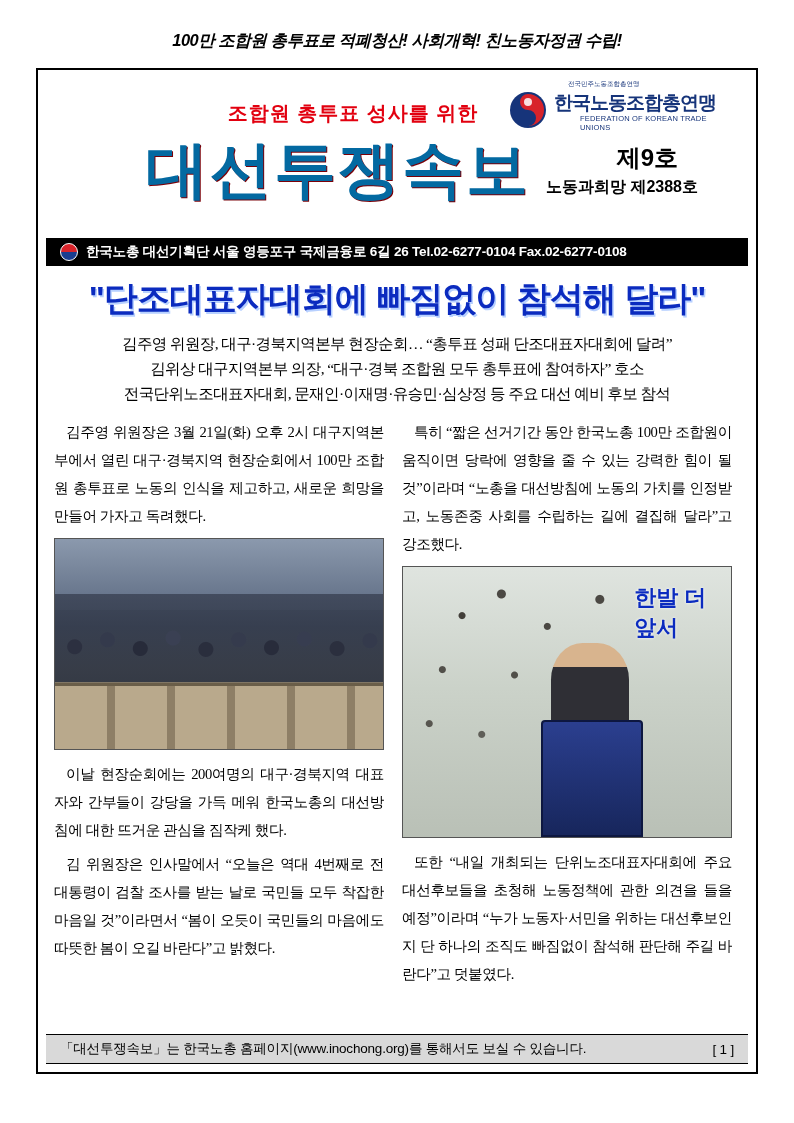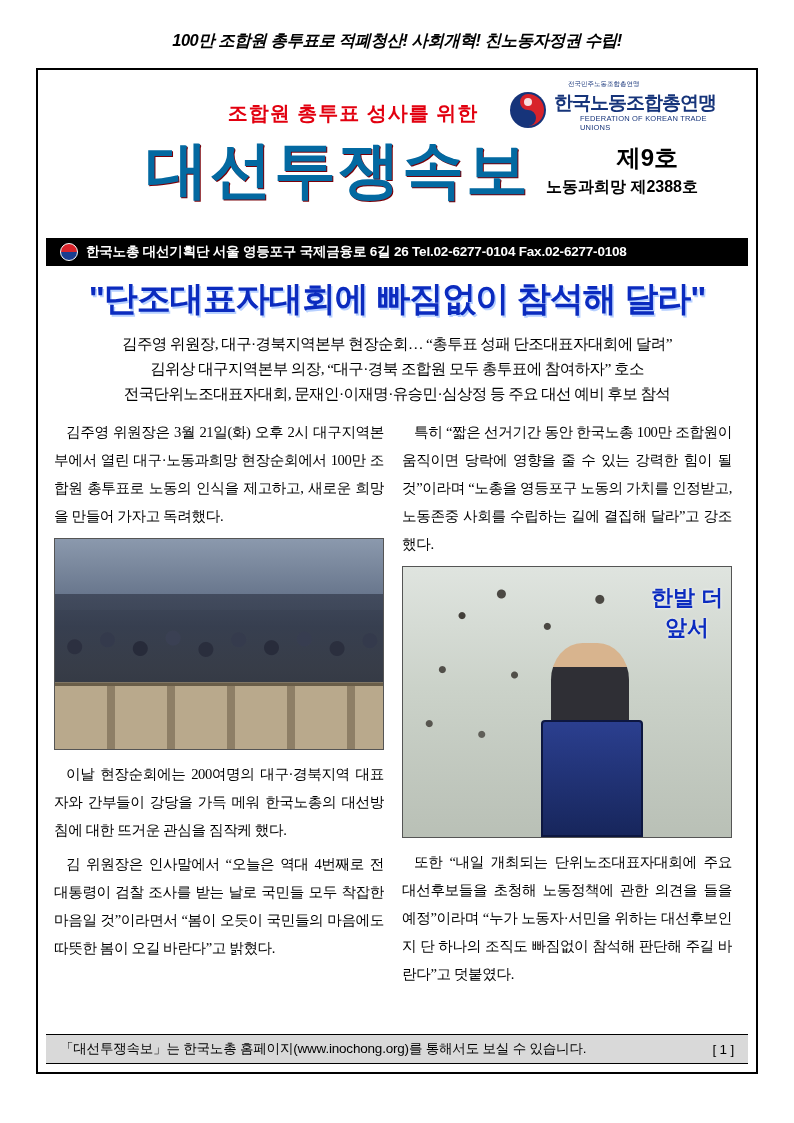--- a/index.html
+++ b/index.html
@@ -252,25 +252,25 @@
       radial-gradient(circle at 30% 10%, rgba(40,35,30,.8) 0 4px, transparent 5px),
       radial-gradient(circle at 44% 22%, rgba(40,35,30,.8) 0 3px, transparent 4px),
       radial-gradient(circle at 60% 12%, rgba(40,35,30,.8) 0 4px, transparent 5px),
       radial-gradient(circle at 12% 38%, rgba(40,35,30,.75) 0 3px, transparent 4px),
       radial-gradient(circle at 34% 40%, rgba(40,35,30,.75) 0 3px, transparent 4px),
       radial-gradient(circle at 52% 36%, rgba(40,35,30,.7) 0 3px, transparent 4px),
       radial-gradient(circle at 8% 58%, rgba(40,35,30,.7) 0 3px, transparent 4px),
       radial-gradient(circle at 24% 62%, rgba(40,35,30,.65) 0 3px, transparent 4px);
   }
   .ph-r-banner {
-    position:absolute; right:0; top:6%; width:28%; height:30%;
+    position:absolute; right:9px; top:6%; width:28%; height:30%;
     background: rgba(255,255,255,0.0);
     color:#0b2bbf; font-weight:bold; font-size:22px;
     font-family:"Liberation Sans", sans-serif;
-    line-height:30px; text-align:center; padding-left:4px;
+    line-height:30px; text-align:left; padding-left:4px;
     text-shadow:0 0 3px #fff;
     box-sizing:border-box;
   }
   .ph-r-podium {
     position:absolute; left:42%; bottom:0; width:30%; height:42%;
     background: linear-gradient(180deg,#2b3f8f,#17265c);
     border-radius:4px 4px 0 0;
     border:2px solid #0d1740;
   }
   .ph-r-person {
@@ -340,35 +340,35 @@
 
     <div class="subheads">
       <div>김주영 위원장, 대구·경북지역본부 현장순회… “총투표 성패 단조대표자대회에 달려”</div>
       <div>김위상 대구지역본부 의장, “대구·경북 조합원 모두 총투표에 참여하자” 호소</div>
       <div>전국단위노조대표자대회, 문재인·이재명·유승민·심상정 등 주요 대선 예비 후보 참석</div>
     </div>
 
     <div class="columns">
 
       <div class="col">
-        <p class="body">김주영 위원장은 3월 21일(화) 오후 2시 대구지역본부에서 열린 대구·노동과희망 현장순회에서 100만 조합원 총투표로 노동의 인식을 제고하고, 새로운 희망을 만들어 가자고 독려했다.</p>
+        <p class="body">김주영 위원장은 3월 21일(화) 오후 2시 대구지역본부에서 열린 대구·경북지역 현장순회에서 100만 조합원 총투표로 노동의 인식을 제고하고, 새로운 희망을 만들어 가자고 독려했다.</p>
 
         <div class="photo photo-left">
           <div class="ph-l-bg"></div>
           <div class="ph-l-wall"></div>
           <div class="ph-l-crowd"></div>
           <div class="ph-l-desks"></div>
         </div>
 
         <p class="body">이날 현장순회에는 200여명의 대구·경북지역 대표자와 간부들이 강당을 가득 메워 한국노총의 대선방침에 대한 뜨거운 관심을 짐작케 했다.</p>
         <p class="body">김 위원장은 인사말에서 “오늘은 역대 4번째로 전 대통령이 검찰 조사를 받는 날로 국민들 모두 착잡한 마음일 것”이라면서 “봄이 오듯이 국민들의 마음에도 따뜻한 봄이 오길 바란다”고 밝혔다.</p>
       </div>
 
       <div class="col">
-        <p class="body">특히 “짧은 선거기간 동안 한국노총 100만 조합원이 움직이면 당락에 영향을 줄 수 있는 강력한 힘이 될 것”이라며 “노총을 영등포구 노동의 가치를 인정받고, 노동존중 사회를 수립하는 길에 결집해 달라”고 강조했다.</p>
+        <p class="body">특히 “짧은 선거기간 동안 한국노총 100만 조합원이 움직이면 당락에 영향을 줄 수 있는 강력한 힘이 될 것”이라며 “노총을 대선방침에 노동의 가치를 인정받고, 노동존중 사회를 수립하는 길에 결집해 달라”고 강조했다.</p>
 
         <div class="photo photo-right">
           <div class="ph-r-bg"></div>
           <div class="ph-r-tree"></div>
           <div class="ph-r-banner">한발 더 앞서</div>
           <div class="ph-r-person"></div>
           <div class="ph-r-podium"></div>
         </div>
 
         <p class="body">또한 “내일 개최되는 단위노조대표자대회에 주요 대선후보들을 초청해 노동정책에 관한 의견을 들을 예정”이라며 “누가 노동자·서민을 위하는 대선후보인지 단 하나의 조직도 빠짐없이 참석해 판단해 주길 바란다”고 덧붙였다.</p>

